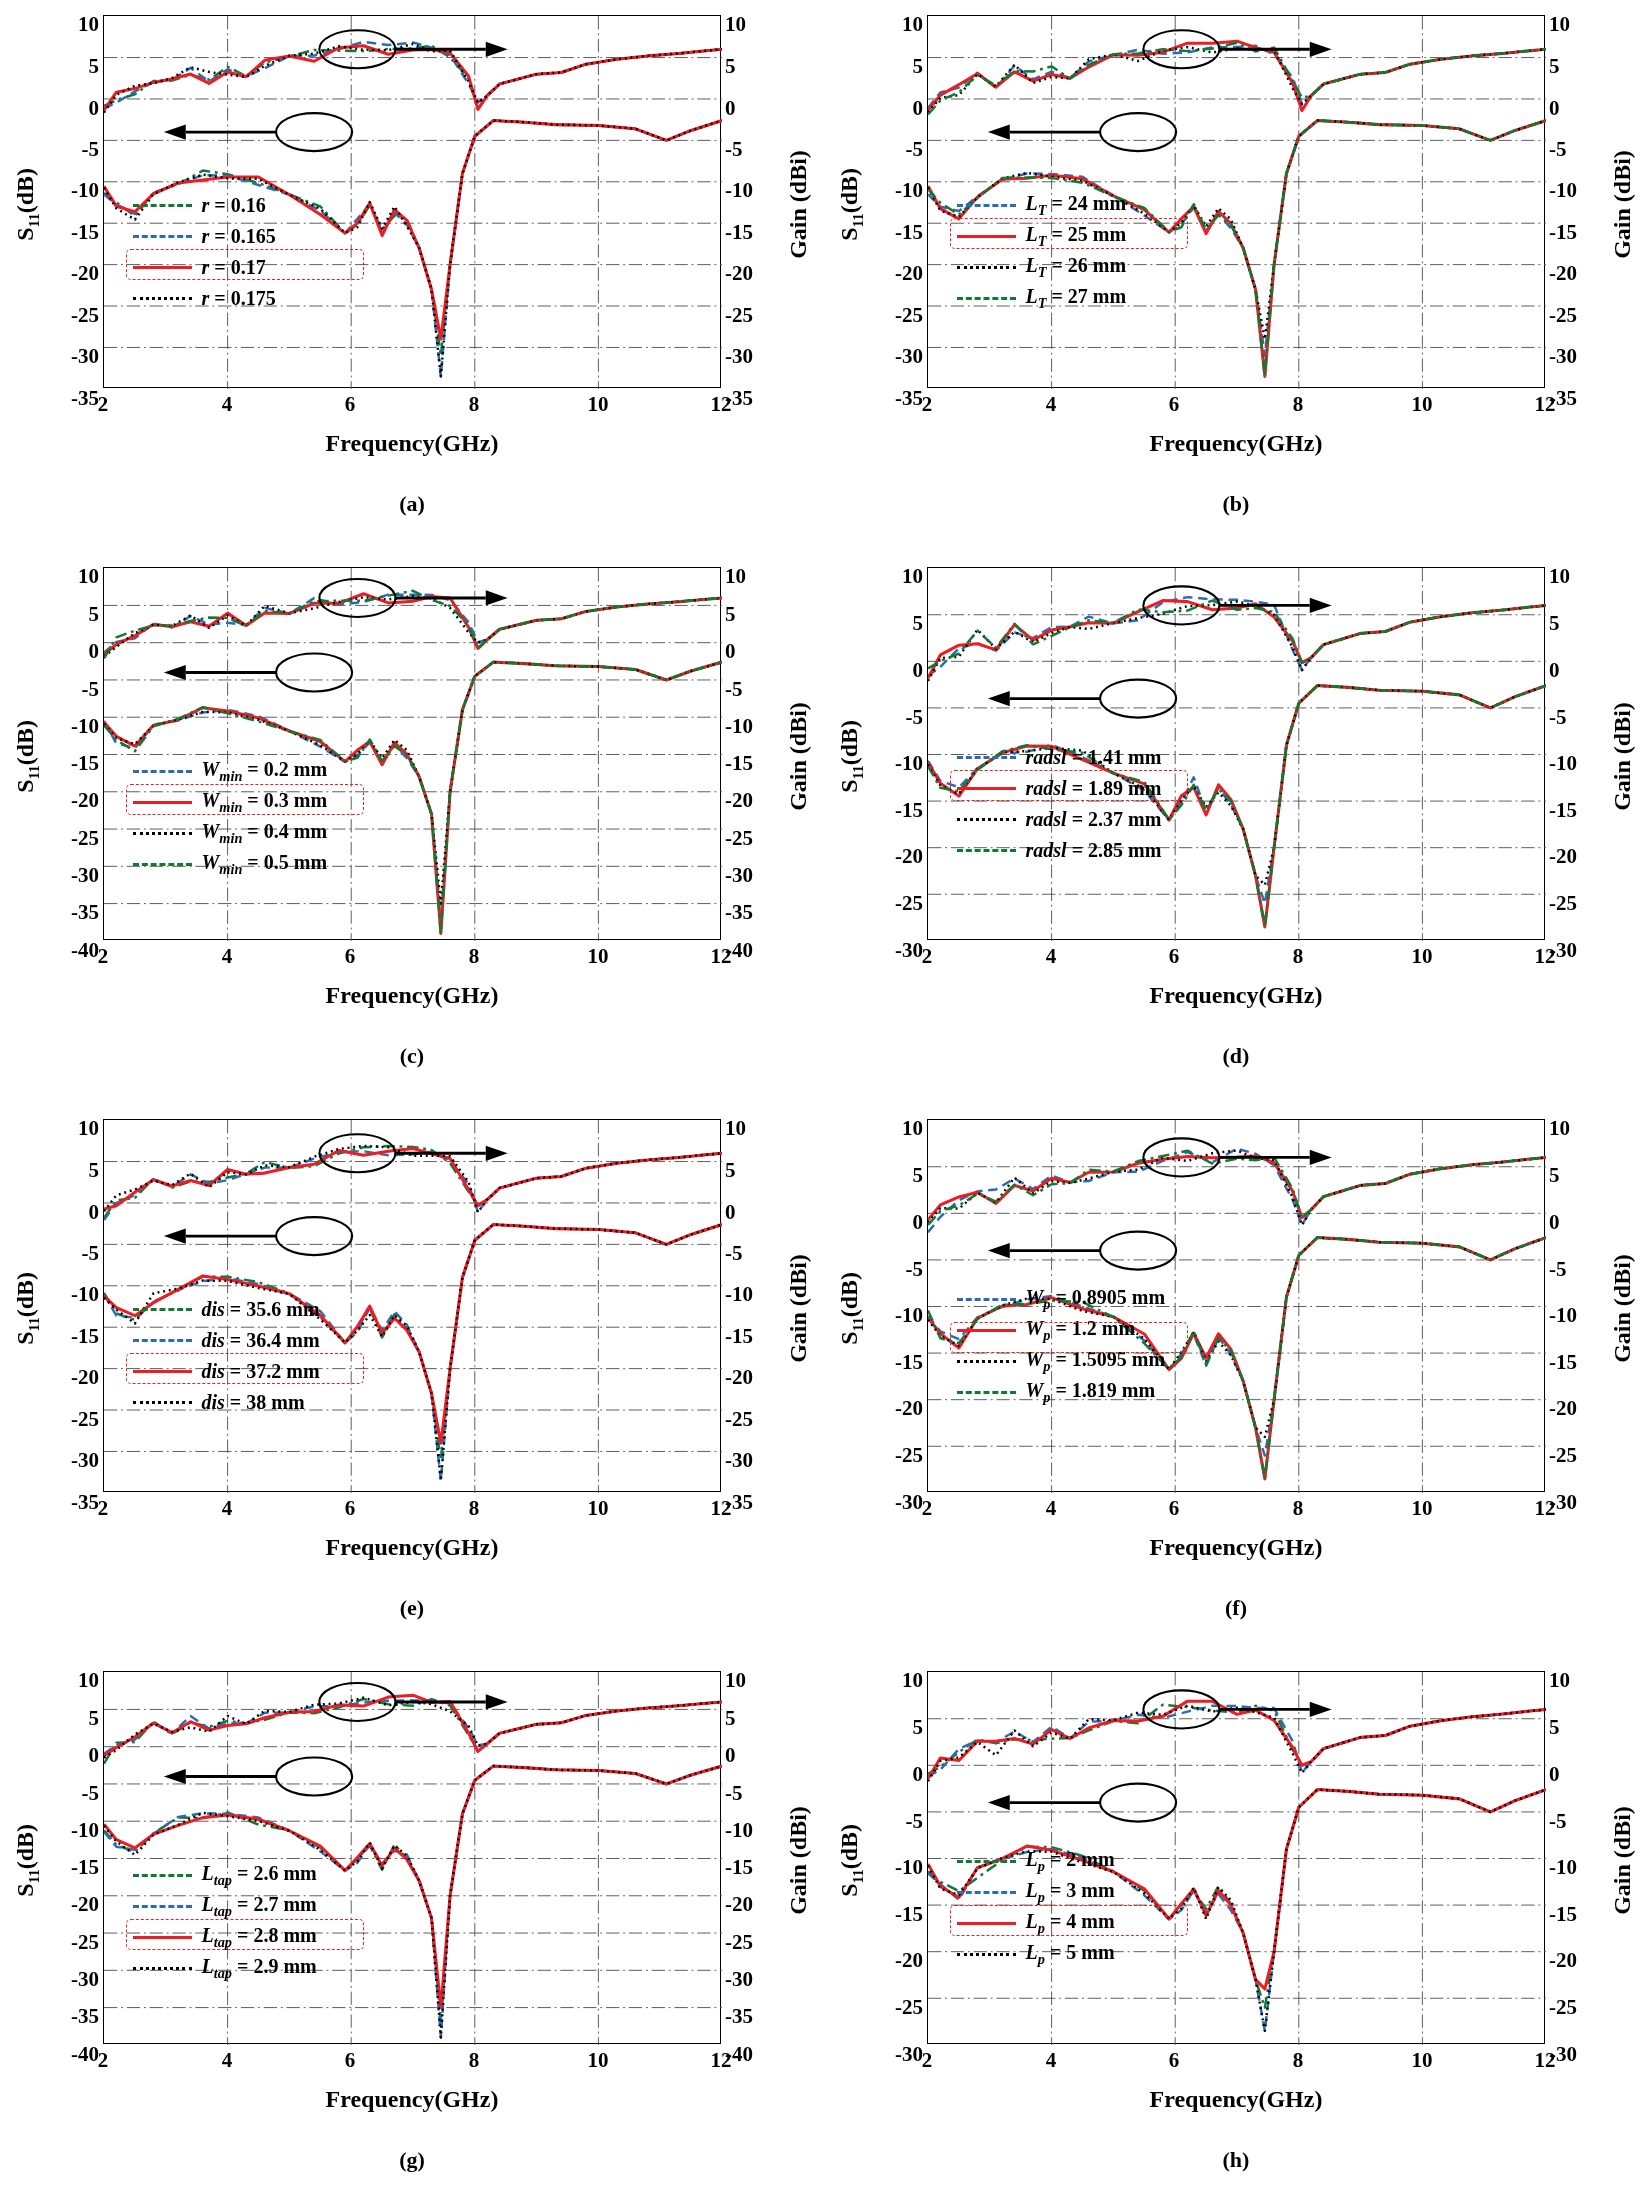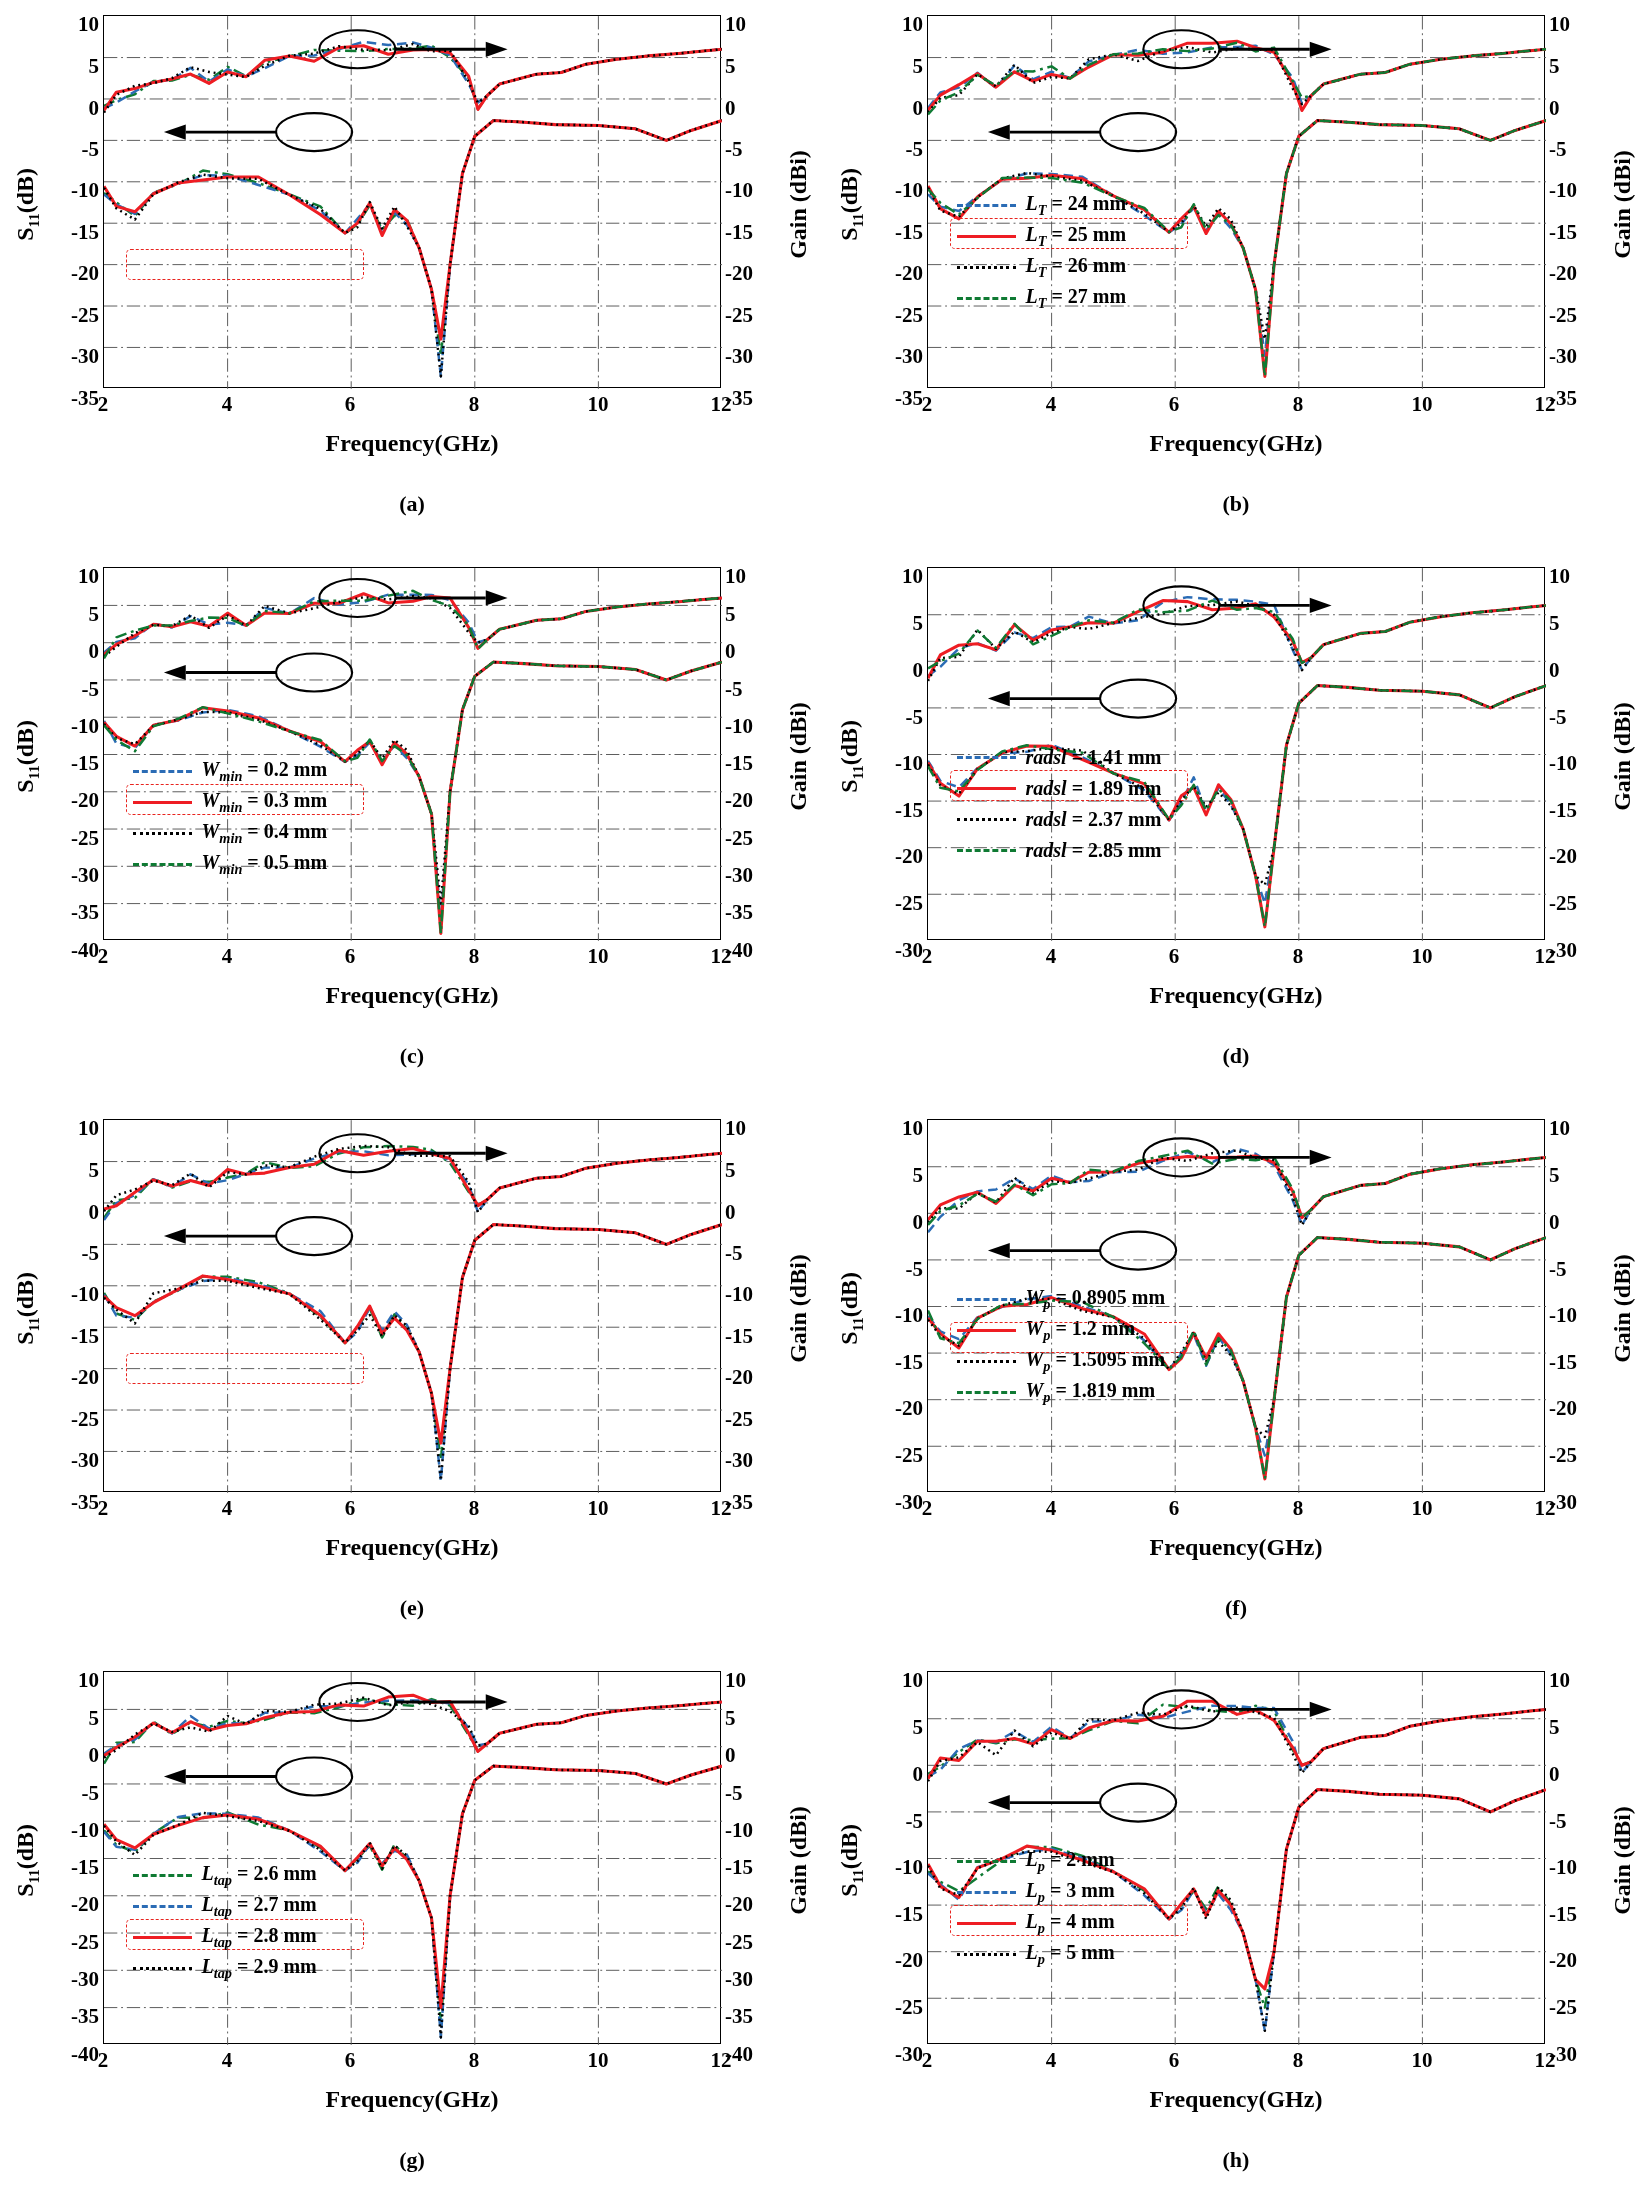--- a/index.html
+++ b/index.html
@@ -102,20 +102,38 @@
         </div>
         <div class="xticks">
           <div style="left:0px">2</div>
           <div style="left:124px">4</div>
           <div style="left:247px">6</div>
           <div style="left:371px">8</div>
           <div style="left:495px">10</div>
           <div style="left:618px">12</div>
         </div>
         <div class="xlab">Frequency(GHz)</div>
+        <div class="legend" style="left:133px;top:190px;">
+          <div class="row">
+            <span class="sw" style="border-top:3.3px dashed #0f7a33"></span>
+            <span><i>r</i> = 0.16</span>
+          </div>
+          <div class="row">
+            <span class="sw" style="border-top:3.3px dashed #2b6cb5"></span>
+            <span><i>r</i> = 0.165</span>
+          </div>
+          <div class="row">
+            <span class="sw" style="border-top:3.3px solid #ee1d23"></span>
+            <span><i>r</i> = 0.17</span>
+          </div>
+          <div class="row">
+            <span class="sw" style="border-top:3.3px dotted #000000"></span>
+            <span><i>r</i> = 0.175</span>
+          </div>
+        </div>
         <div class="hl" style="left:126px;top:249px;width:238px;height:31px;"></div>
       </div>
       <div class="caption">(a)</div>
     </div>
     <div class="cell">
       <div class="panel">
         <div class="ylab-left">
           <span>S<sub style="font-size:15px">11</sub>(dB)</span>
         </div>
         <div class="ylab-right">
@@ -456,20 +474,38 @@
         </div>
         <div class="xticks">
           <div style="left:0px">2</div>
           <div style="left:124px">4</div>
           <div style="left:247px">6</div>
           <div style="left:371px">8</div>
           <div style="left:495px">10</div>
           <div style="left:618px">12</div>
         </div>
         <div class="xlab">Frequency(GHz)</div>
+        <div class="legend" style="left:133px;top:190px;">
+          <div class="row">
+            <span class="sw" style="border-top:3.3px dashed #0f7a33"></span>
+            <span><i>dis</i> = 35.6 mm</span>
+          </div>
+          <div class="row">
+            <span class="sw" style="border-top:3.3px dashed #2b6cb5"></span>
+            <span><i>dis</i> = 36.4 mm</span>
+          </div>
+          <div class="row">
+            <span class="sw" style="border-top:3.3px solid #ee1d23"></span>
+            <span><i>dis</i> = 37.2 mm</span>
+          </div>
+          <div class="row">
+            <span class="sw" style="border-top:3.3px dotted #000000"></span>
+            <span><i>dis</i> = 38 mm</span>
+          </div>
+        </div>
         <div class="hl" style="left:126px;top:249px;width:238px;height:31px;"></div>
       </div>
       <div class="caption">(e)</div>
     </div>
     <div class="cell">
       <div class="panel">
         <div class="ylab-left">
           <span>S<sub style="font-size:15px">11</sub>(dB)</span>
         </div>
         <div class="ylab-right">

